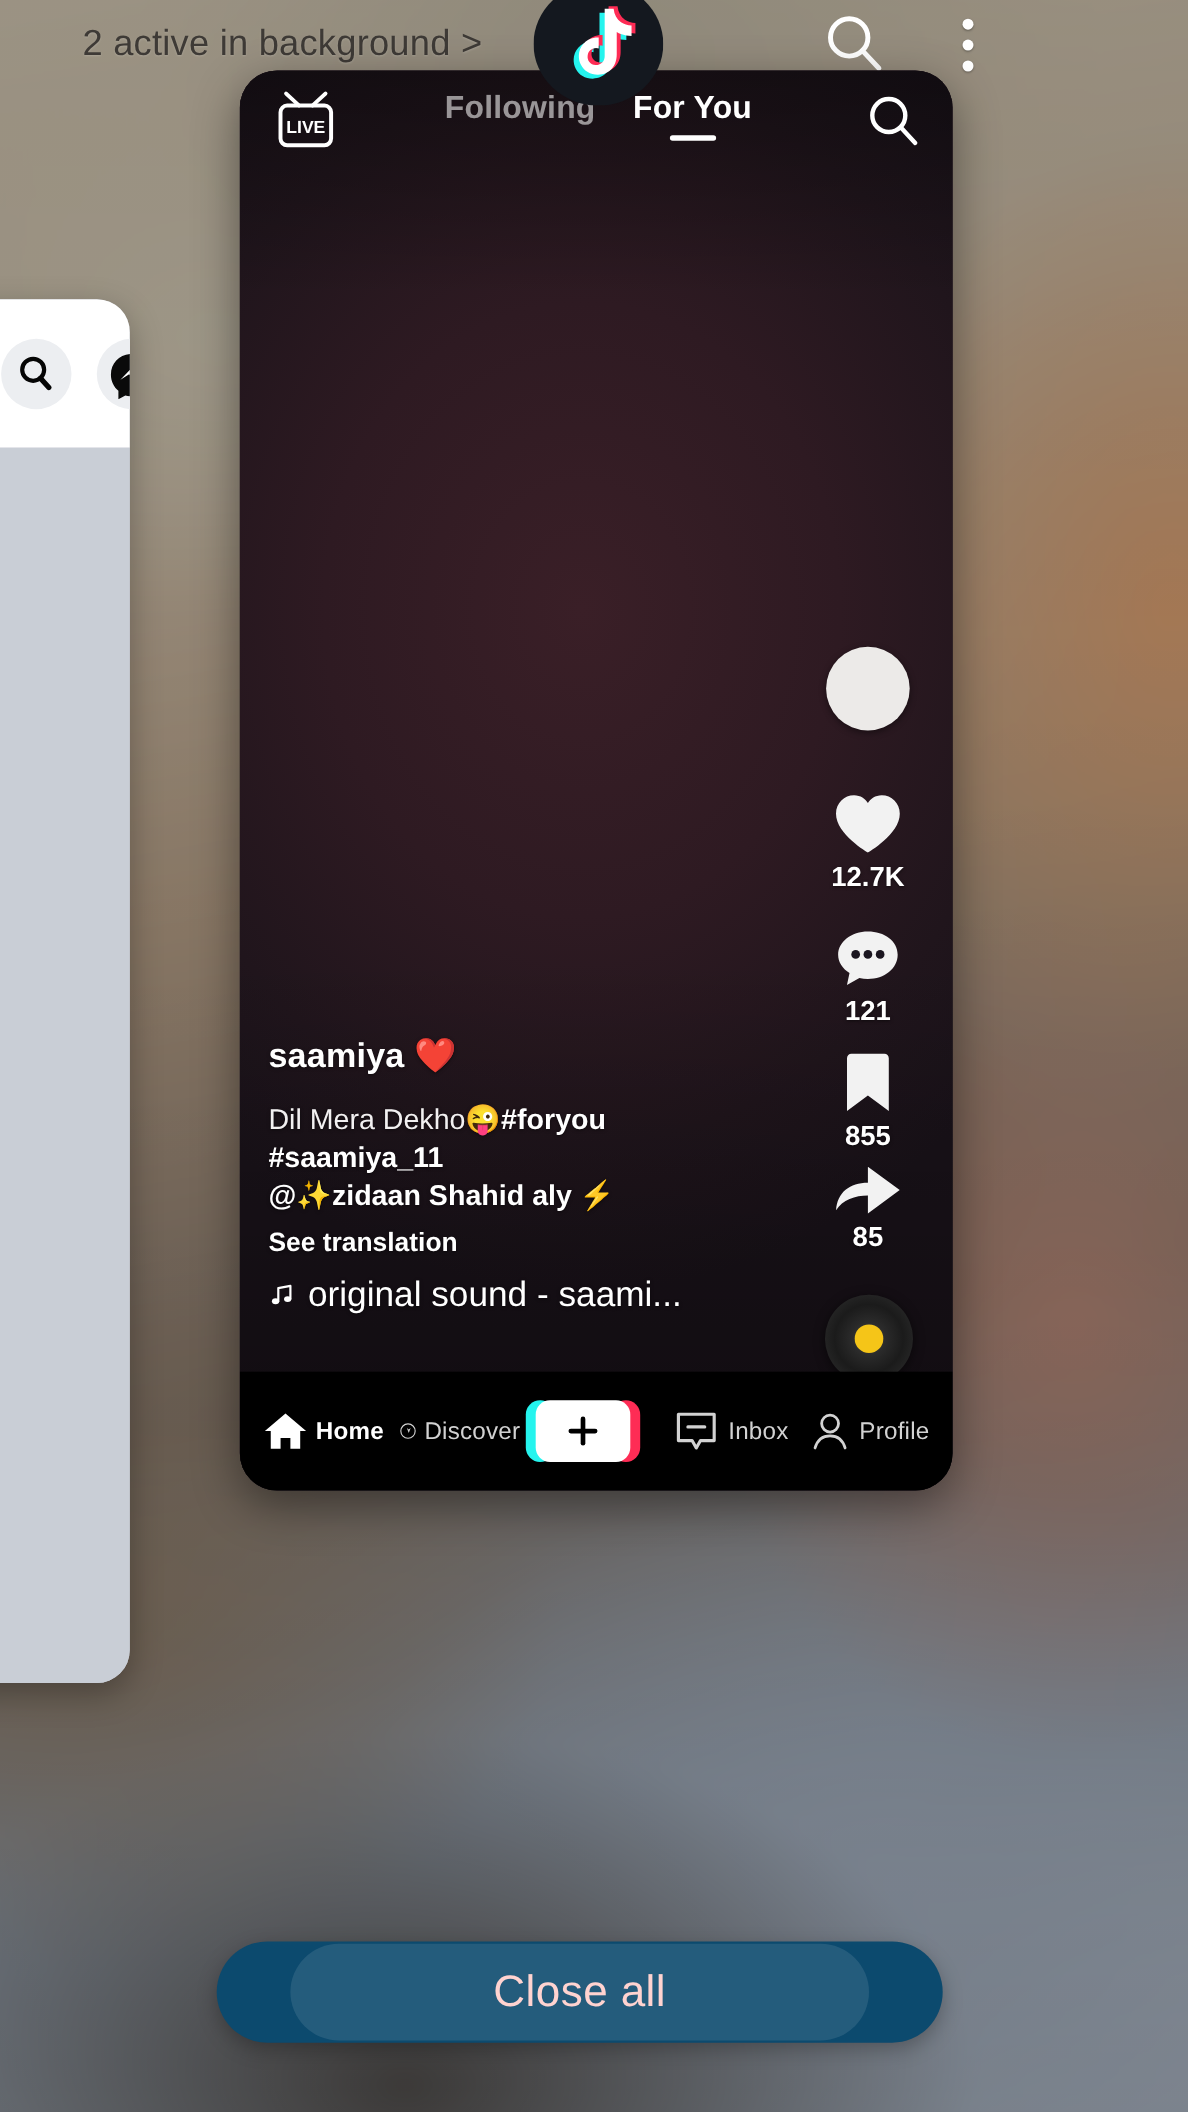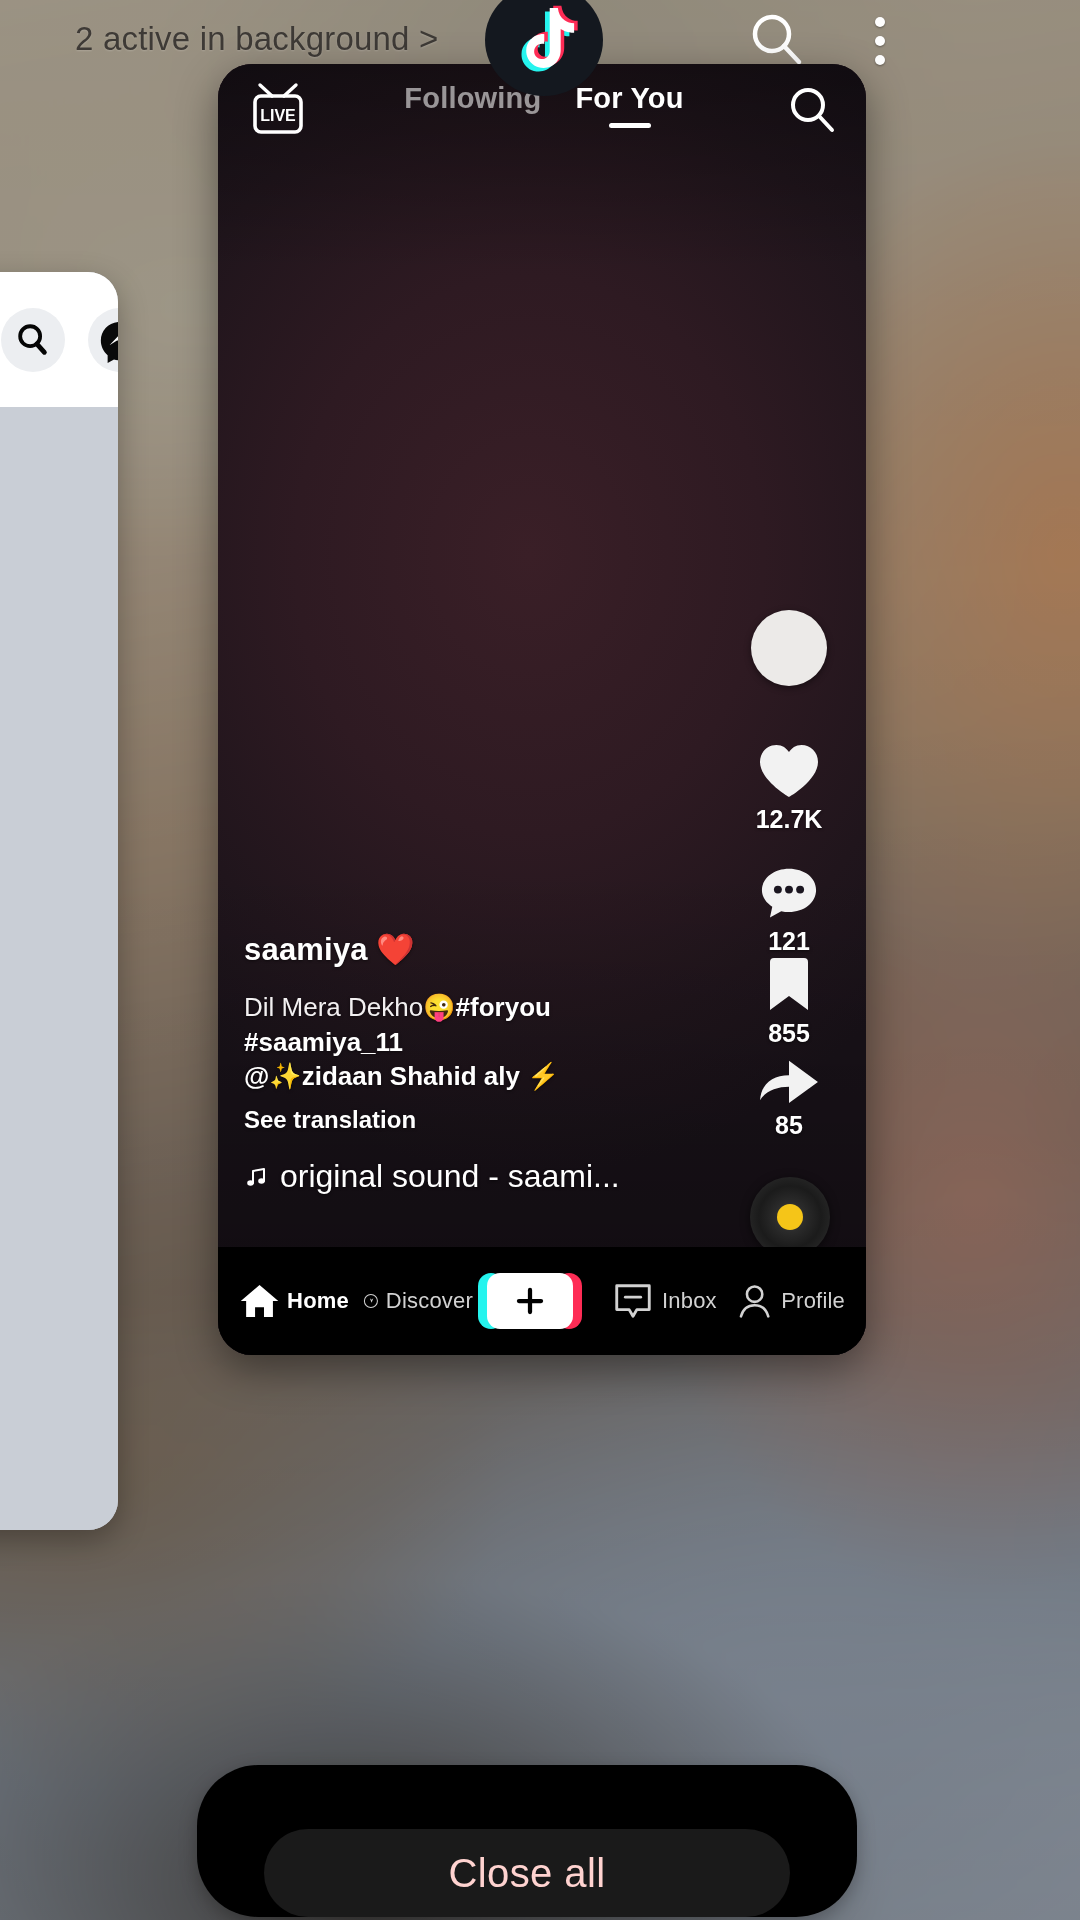--- a/index.html
+++ b/index.html
@@ -124,38 +124,38 @@
     color:#fff; font-size:25px; font-weight:700; margin-top:5px;
     text-shadow:0 1px 3px rgba(0,0,0,.55);
   }
   #tt-avatar {
     width:76px; height:76px; border-radius:50%;
     background:#eceae8;
     box-shadow:0 2px 7px rgba(0,0,0,.45);
     margin-bottom:56px;
   }
   #rail-like   { margin-bottom:30px; }
-  #rail-comment{ }
+  #rail-comment{ margin-bottom:22px; }
   #rail-save   { margin-bottom:4px; }
 
   
   #tt-caption {
     position:absolute; left:26px; bottom:160px; width:420px;
   }
   #tt-username {
     color:#fff; font-size:31px; font-weight:700; letter-spacing:.2px;
     margin-bottom:22px; text-shadow:0 1px 3px rgba(0,0,0,.5);
   }
   #tt-desc {
     color:#f2f0f1; font-size:26px; line-height:1.33; margin-bottom:12px;
     text-shadow:0 1px 3px rgba(0,0,0,.5);
   }
   #tt-desc b { font-weight:700; color:#fff; }
   #tt-translate {
-    color:#fff; font-size:24px; font-weight:700; margin-bottom:24px;
+    color:#fff; font-size:24px; font-weight:700; margin-bottom:14px;
     text-shadow:0 1px 3px rgba(0,0,0,.5);
   }
   #tt-sound {
     color:#fff; font-size:32px; display:flex; align-items:center; gap:12px;
     text-shadow:0 1px 3px rgba(0,0,0,.5);
   }
 
   
   #tt-disc {
     position:absolute; right:36px; bottom:98px;
@@ -185,24 +185,24 @@
   #nav-create-btn::before, #nav-create-btn::after {
     content:""; position:absolute; top:0; width:26px; height:56px; border-radius:13px; z-index:-1;
   }
   #nav-create-btn::before { left:-9px;  background:#25f4ee; }
   #nav-create-btn::after  { right:-9px; background:#fe2c55; }
   #nav-create-wrap { position:relative; z-index:1; }
 
   
   #close-all {
     position:absolute; left:197px; top:1765px;
-    width:660px; height:152px;
+    width:660px; height:92px;
     border-radius:61px;
-    background:#000000;
-    display:flex; align-items:flex-end; justify-content:center;
+    background:#0c4a6e;
+    display:flex; align-items:center; justify-content:center;
     box-shadow:0 6px 18px rgba(0,0,0,.26);
   }
   #close-all-inner {
     width:526px; height:88px; border-radius:44px;
     background:rgba(255,255,255,.10);
     display:flex; align-items:center; justify-content:center;
   }
   #close-all-label {
     color:#ffd3d0; font-size:40px; font-weight:400; letter-spacing:.4px;
   }

